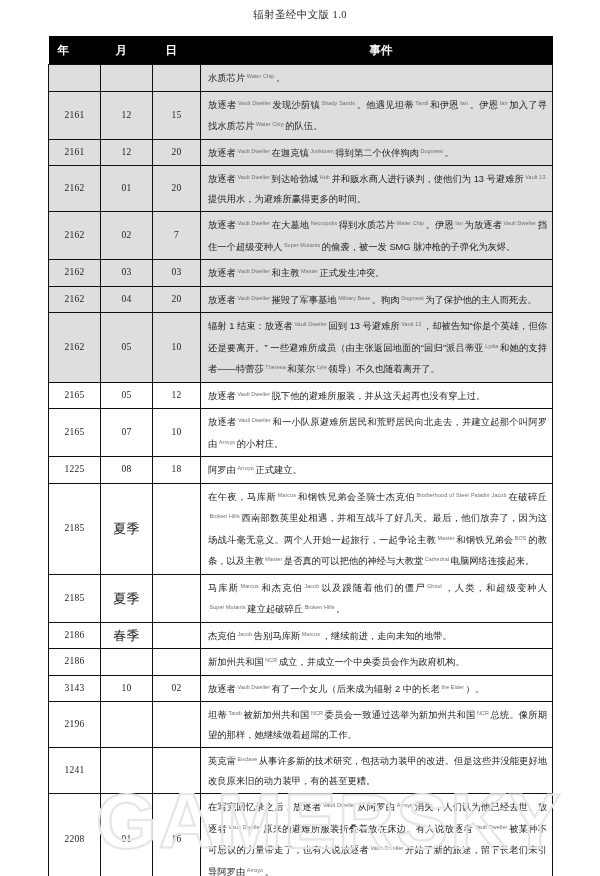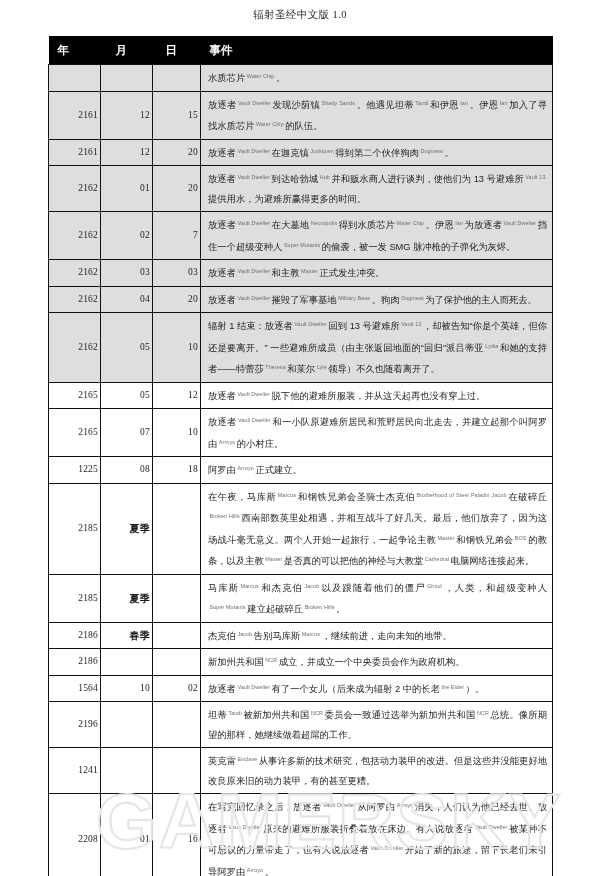--- a/index.html
+++ b/index.html
@@ -73,44 +73,44 @@
     font-size: 11.5px;
     height: 28px;
     padding: 0 0 0 10px;
     text-align: left;
     border: none;
     font-family: "Liberation Sans", "DejaVu Sans", sans-serif;
   }
   thead th.th-year  { padding-left: 9px; }
   thead th.th-month { padding-left: 15px; }
   thead th.th-day   { padding-left: 13px; }
-  thead th.th-event { padding-left: 9px; }
+  thead th.th-event { padding-left: 9px; text-align: center; }
 
   tbody td {
     border: 1px solid #101010;
     font-size: 9.2px;
     line-height: 19px;
     vertical-align: middle;
     background: #ffffff;
     color: #1c1c1c;
   }
   tbody tr.shaded td { background: #dedede; }
 
   td.ymd {
-    text-align: right;
+    text-align: center;
     font-size: 9.5px;
     font-family: "Liberation Serif", "DejaVu Serif", serif;
     letter-spacing: 0.2px;
     padding: 1px 2px;
     margin-top: 22px;
   }
   td.ymd.season {
     font-family: "Liberation Sans", "DejaVu Sans", sans-serif;
-    font-weight: bold;
-    font-size: 10px;
+    font-weight: normal;
+    font-size: 13px;
   }
   td.event {
     padding: 2px 5px 2px 7px;
     text-align: justify;
     font-family: "Liberation Sans", "DejaVu Sans", sans-serif;
     font-size: 9.3px;
     line-height: 19.5px;
   }
   td.event .en {
     font-size: 5.4px;
@@ -247,21 +247,21 @@
             <td class="ymd"></td>
             <td class="event">杰克伯<span class="en">Jacob</span>告别马库斯<span class="en">Marcus</span>，继续前进，走向未知的地带。</td>
           </tr>
           <tr>
             <td class="ymd">2186</td>
             <td class="ymd"></td>
             <td class="ymd"></td>
             <td class="event">新加州共和国<span class="en">NCR</span>成立，并成立一个中央委员会作为政府机构。</td>
           </tr>
           <tr>
-            <td class="ymd">1564</td>
+            <td class="ymd">3143</td>
             <td class="ymd">10</td>
             <td class="ymd">02</td>
             <td class="event">放逐者<span class="en">Vault Dweller</span>有了一个女儿（后来成为辐射 2 中的长老<span class="en">the Elder</span>）。</td>
           </tr>
           <tr>
             <td class="ymd">2196</td>
             <td class="ymd"></td>
             <td class="ymd"></td>
             <td class="event">坦蒂<span class="en">Tandi</span>被新加州共和国<span class="en">NCR</span>委员会一致通过选举为新加州共和国<span class="en">NCR</span>总统。像所期望的那样，她继续做着超屌的工作。</td>
           </tr>

